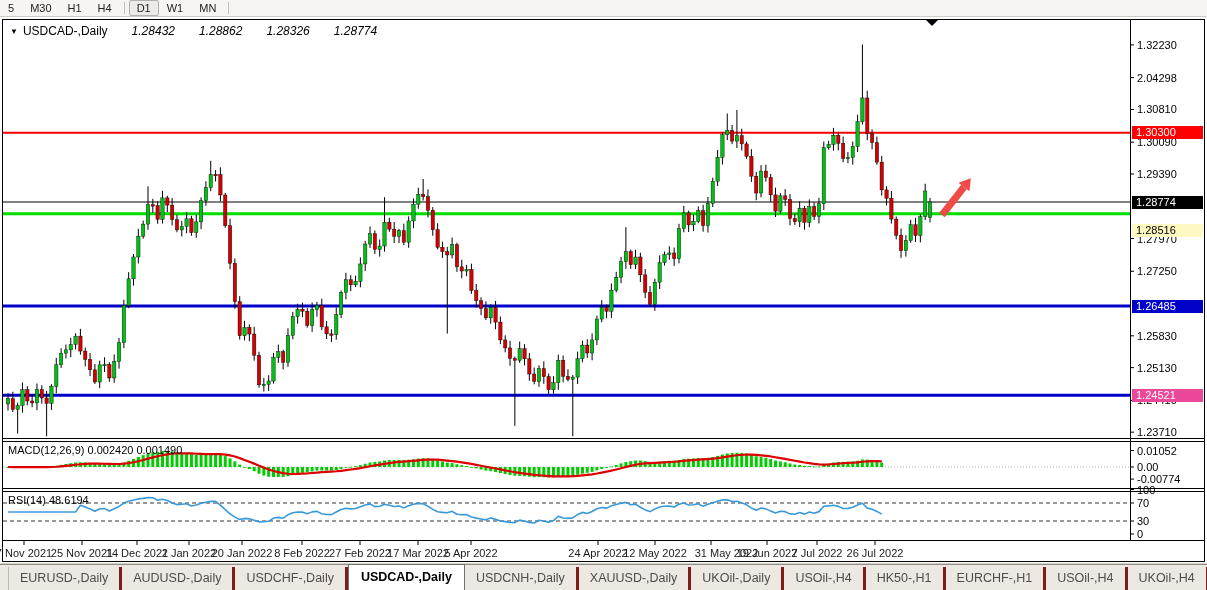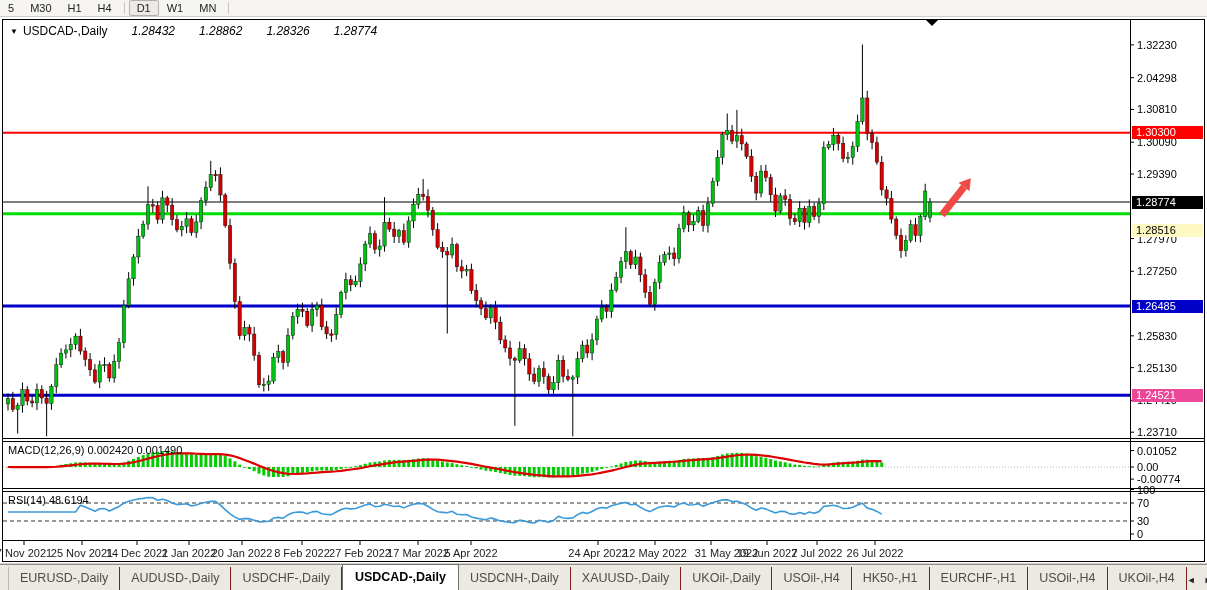--- a/index.html
+++ b/index.html
@@ -30,21 +30,21 @@
   }
   .date-lbl{position:absolute;font-size:11px;color:#1a1a1a;transform:translateX(-50%);white-space:nowrap;}
   .ind-lbl{position:absolute;font-size:11px;color:#000;white-space:nowrap;}
   
   #tabbar{
     position:absolute;left:0;top:564px;width:1207px;height:26px;
     background:#ece9e2;border-top:1px solid #918e88;
     display:flex;align-items:flex-end;font-size:12.5px;color:#4f4d49;
   }
   .tab{
-    padding:4px 11px 6px 11px;border-right:1px solid #7f1d1d;cursor:default;
+    padding:4px 11px 6px 11px;border-right:3px solid #7f1d1d;cursor:default;
     white-space:nowrap;
   }
   .tab:first-child{border-left:1px solid #bdbab3;margin-left:8px;}
   .tab.active{
     background:#fff;color:#000;font-weight:bold;
     border:1px solid #73716d;border-bottom:none;
     padding:5px 12px 7px 12px;
   }
   #tab-arrows{margin-left:auto;padding-right:8px;font-size:9px;color:#222;display:flex;gap:8px;align-items:center;padding-bottom:6px;}
 </style>

